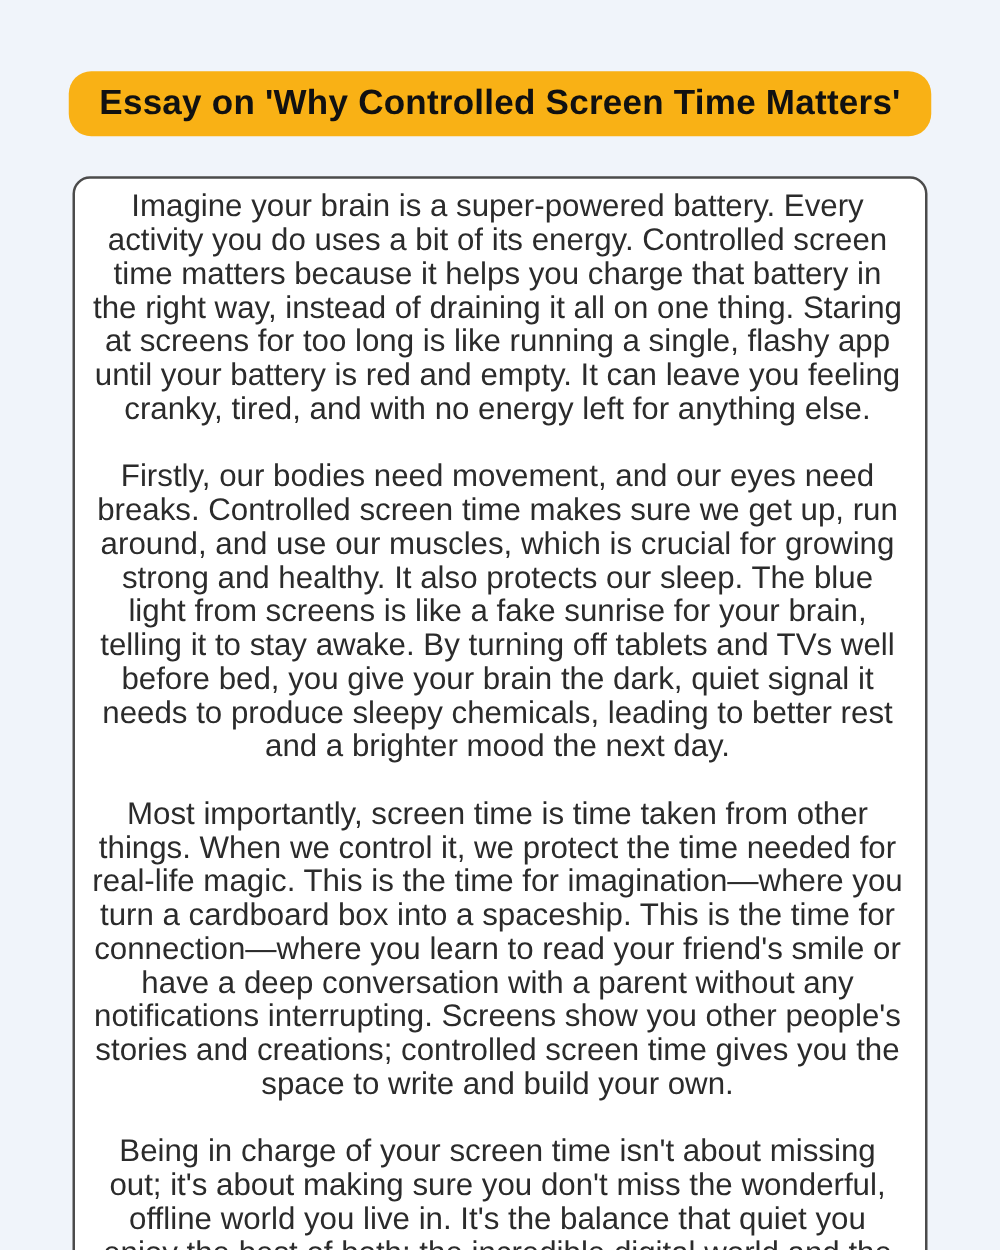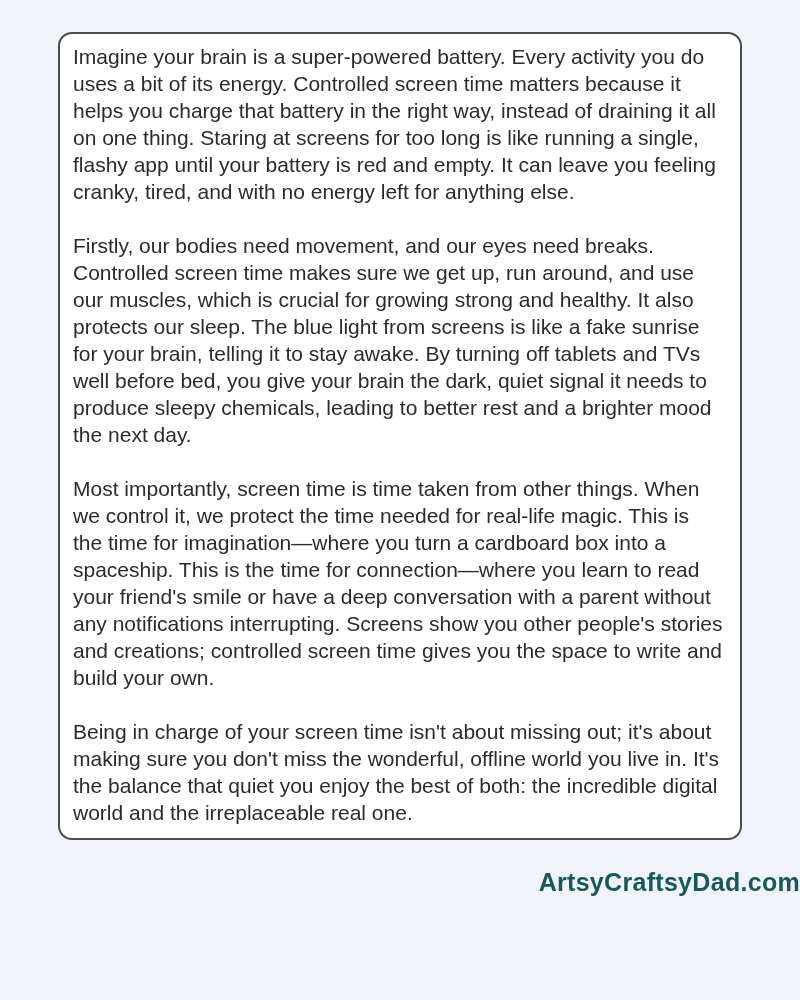--- a/index.html
+++ b/index.html
@@ -48,23 +48,24 @@
     margin: 32px auto 0 auto;
     width: 684px;
     min-height: 800px;
     background: var(--box-bg);
     border: 2px solid var(--box-border);
     border-radius: 14px;
     padding: 9px 13px 12px 13px;
   }
   .essay-box p {
     margin: 0 4px 27px 0;
-    font-size: 21px;
+    font-size: 25px;
     line-height: 27px;
     color: var(--body-text);
+    text-align: center;
   }
   .essay-box p:last-child {
     margin-bottom: 0;
   }
   .site-footer {
     text-align: right;
     margin-top: 28px;
   }
   .site-footer span {
     font-size: 25px;
@@ -72,20 +73,23 @@
     color: var(--footer-text);
     letter-spacing: 0.3px;
     cursor: pointer;
   }
 </style>
 </head>
 <body>
 
 <div class="page">
 
+  <div class="banner">
+    <h1>Essay on 'Why Controlled Screen Time Matters'</h1>
+  </div>
 
   <div class="essay-box">
     <p>Imagine your brain is a super-powered battery. Every activity you do uses a bit of its energy. Controlled screen time matters because it helps you charge that battery in the right way, instead of draining it all on one thing. Staring at screens for too long is like running a single, flashy app until your battery is red and empty. It can leave you feeling cranky, tired, and with no energy left for anything else.</p>
     <p>Firstly, our bodies need movement, and our eyes need breaks. Controlled screen time makes sure we get up, run around, and use our muscles, which is crucial for growing strong and healthy. It also protects our sleep. The blue light from screens is like a fake sunrise for your brain, telling it to stay awake. By turning off tablets and TVs well before bed, you give your brain the dark, quiet signal it needs to produce sleepy chemicals, leading to better rest and a brighter mood the next day.</p>
     <p>Most importantly, screen time is time taken from other things. When we control it, we protect the time needed for real-life magic. This is the time for imagination—where you turn a cardboard box into a spaceship. This is the time for connection—where you learn to read your friend's smile or have a deep conversation with a parent without any notifications interrupting. Screens show you other people's stories and creations; controlled screen time gives you the space to write and build your own.</p>
     <p>Being in charge of your screen time isn't about missing out; it's about making sure you don't miss the wonderful, offline world you live in. It's the balance that quiet you enjoy the best of both: the incredible digital world and the irreplaceable real one.</p>
   </div>
 
   <div class="site-footer">
     <span>ArtsyCraftsyDad.com</span>

